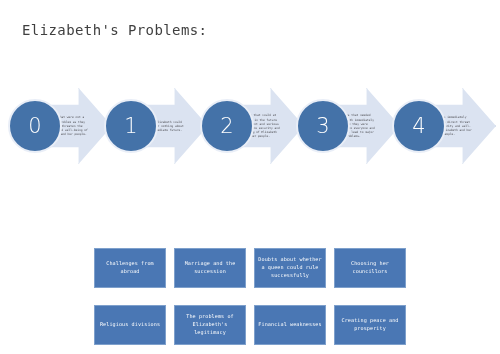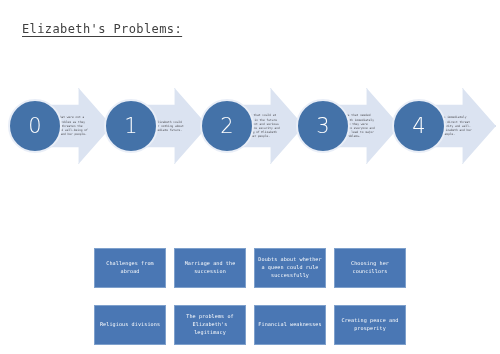--- a/index.html
+++ b/index.html
@@ -13,24 +13,23 @@
     font-family: "DejaVu Sans Mono", "Liberation Mono", monospace;
     overflow: hidden;
     position: relative;
   }
 
   
   #page-title {
     position: absolute;
     left: 22px;
     top: 22px;
-    font-size: 12px;
+    font-size: 14px;
     letter-spacing: 0.4px;
     color: #3f3f3f;
-    text-decoration: underline;
     text-underline-offset: 3px;
     white-space: nowrap;
   }
 
   
   #process-row {
     position: absolute;
     left: 0;
     top: 88px;
     width: 500px;

